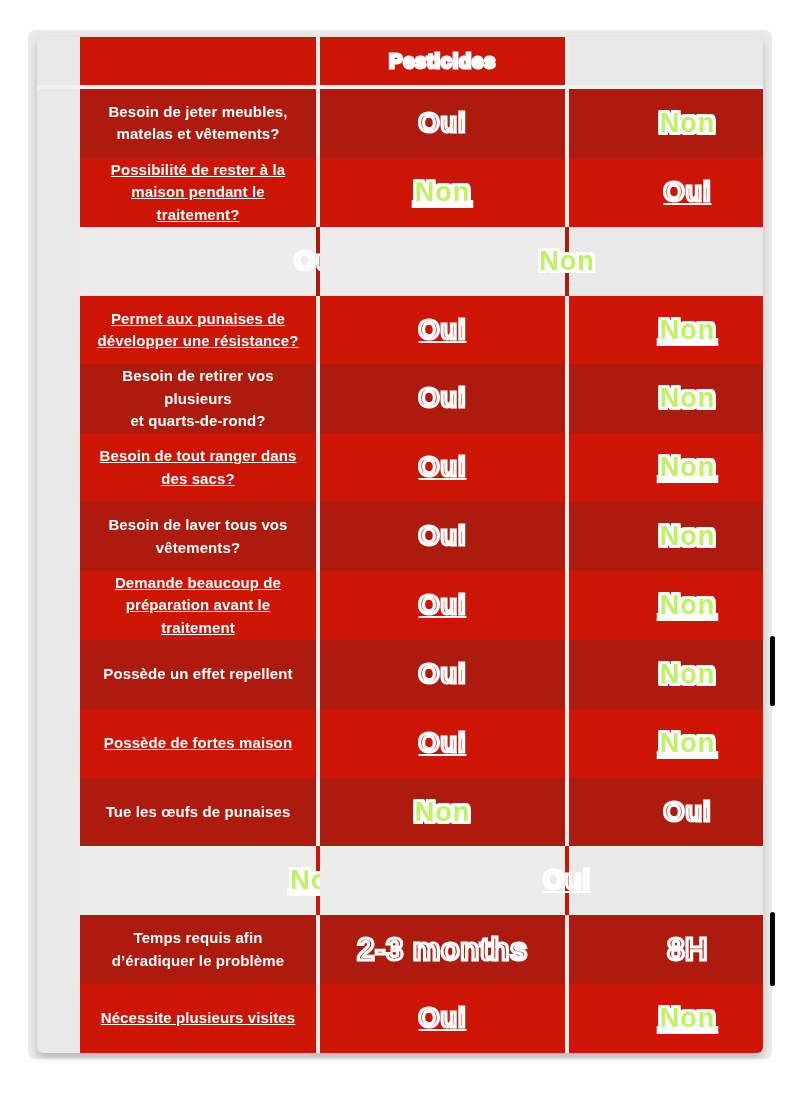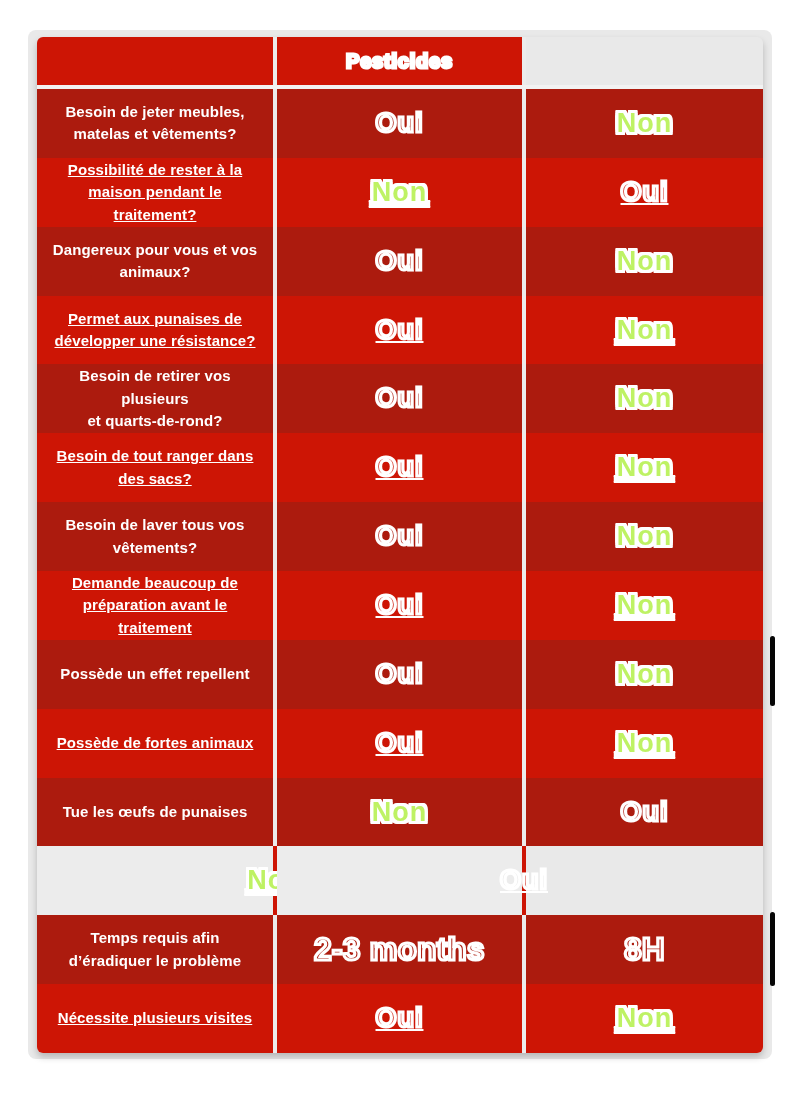--- a/index.html
+++ b/index.html
@@ -13,20 +13,21 @@
     background:#e9e9e9;border-radius:8px;
   }
   .comparison-table{
     position:absolute;left:37px;top:37px;width:726px;height:1016px;
     border-radius:6px;overflow:hidden;display:flex;flex-direction:column;
     box-shadow:0 4px 7px rgba(0,0,0,0.22);
   }
   .grid-row{
     display:grid;grid-template-columns:236px 4px 245px 4px 237px;
     width:652px;
+    margin-left:43px;
   }
   .thead{height:48px;flex:0 0 48px;}
   .thead .cell{background:#cd1505;}
   .hdiv{height:4px;flex:0 0 4px;background:#f2f2f2;}
   .tbody{flex:1 1 auto;display:flex;flex-direction:column;}
   .row{flex:1 1 0;}
   .row.dark .cell{background:#ac1b0e;}
   .row.bright .cell{background:#cd1505;text-decoration:underline;}
   .cell{
     display:flex;align-items:center;justify-content:center;
@@ -102,24 +103,20 @@
     <div class="cell">
       <span class="val val-green">Non</span>
     </div>
     <div class="vdiv"></div>
     <div class="cell">
       <span class="val val-outline">Oui</span>
     </div>
   </div>
 
   <div class="grid-row row dark">
-    <div class="cell label-cell">
-      <span class="row-label">Dangereux pour vous et vos
-animaux?</span>
-    </div>
     <div class="vdiv"></div>
     <div class="cell">
       <span class="val val-outline">Oui</span>
     </div>
     <div class="vdiv"></div>
     <div class="cell">
       <span class="val val-green">Non</span>
     </div>
   </div>
 
@@ -207,21 +204,21 @@
       <span class="val val-outline">Oui</span>
     </div>
     <div class="vdiv"></div>
     <div class="cell">
       <span class="val val-green">Non</span>
     </div>
   </div>
 
   <div class="grid-row row bright">
     <div class="cell label-cell">
-      <span class="row-label">Possède de fortes animaux</span>
+      <span class="row-label">Possède de fortes maison</span>
     </div>
     <div class="vdiv"></div>
     <div class="cell">
       <span class="val val-outline">Oui</span>
     </div>
     <div class="vdiv"></div>
     <div class="cell">
       <span class="val val-green">Non</span>
     </div>
   </div>

